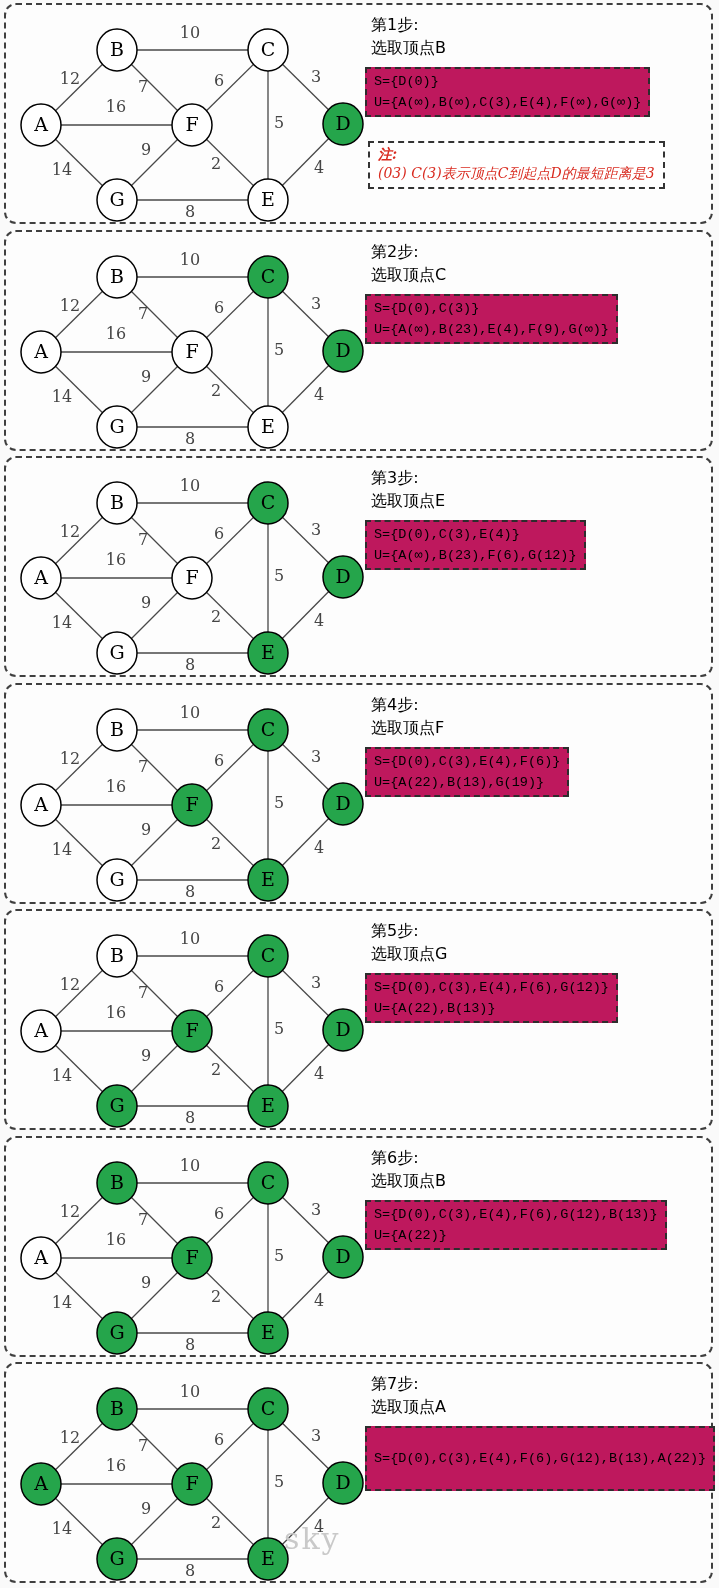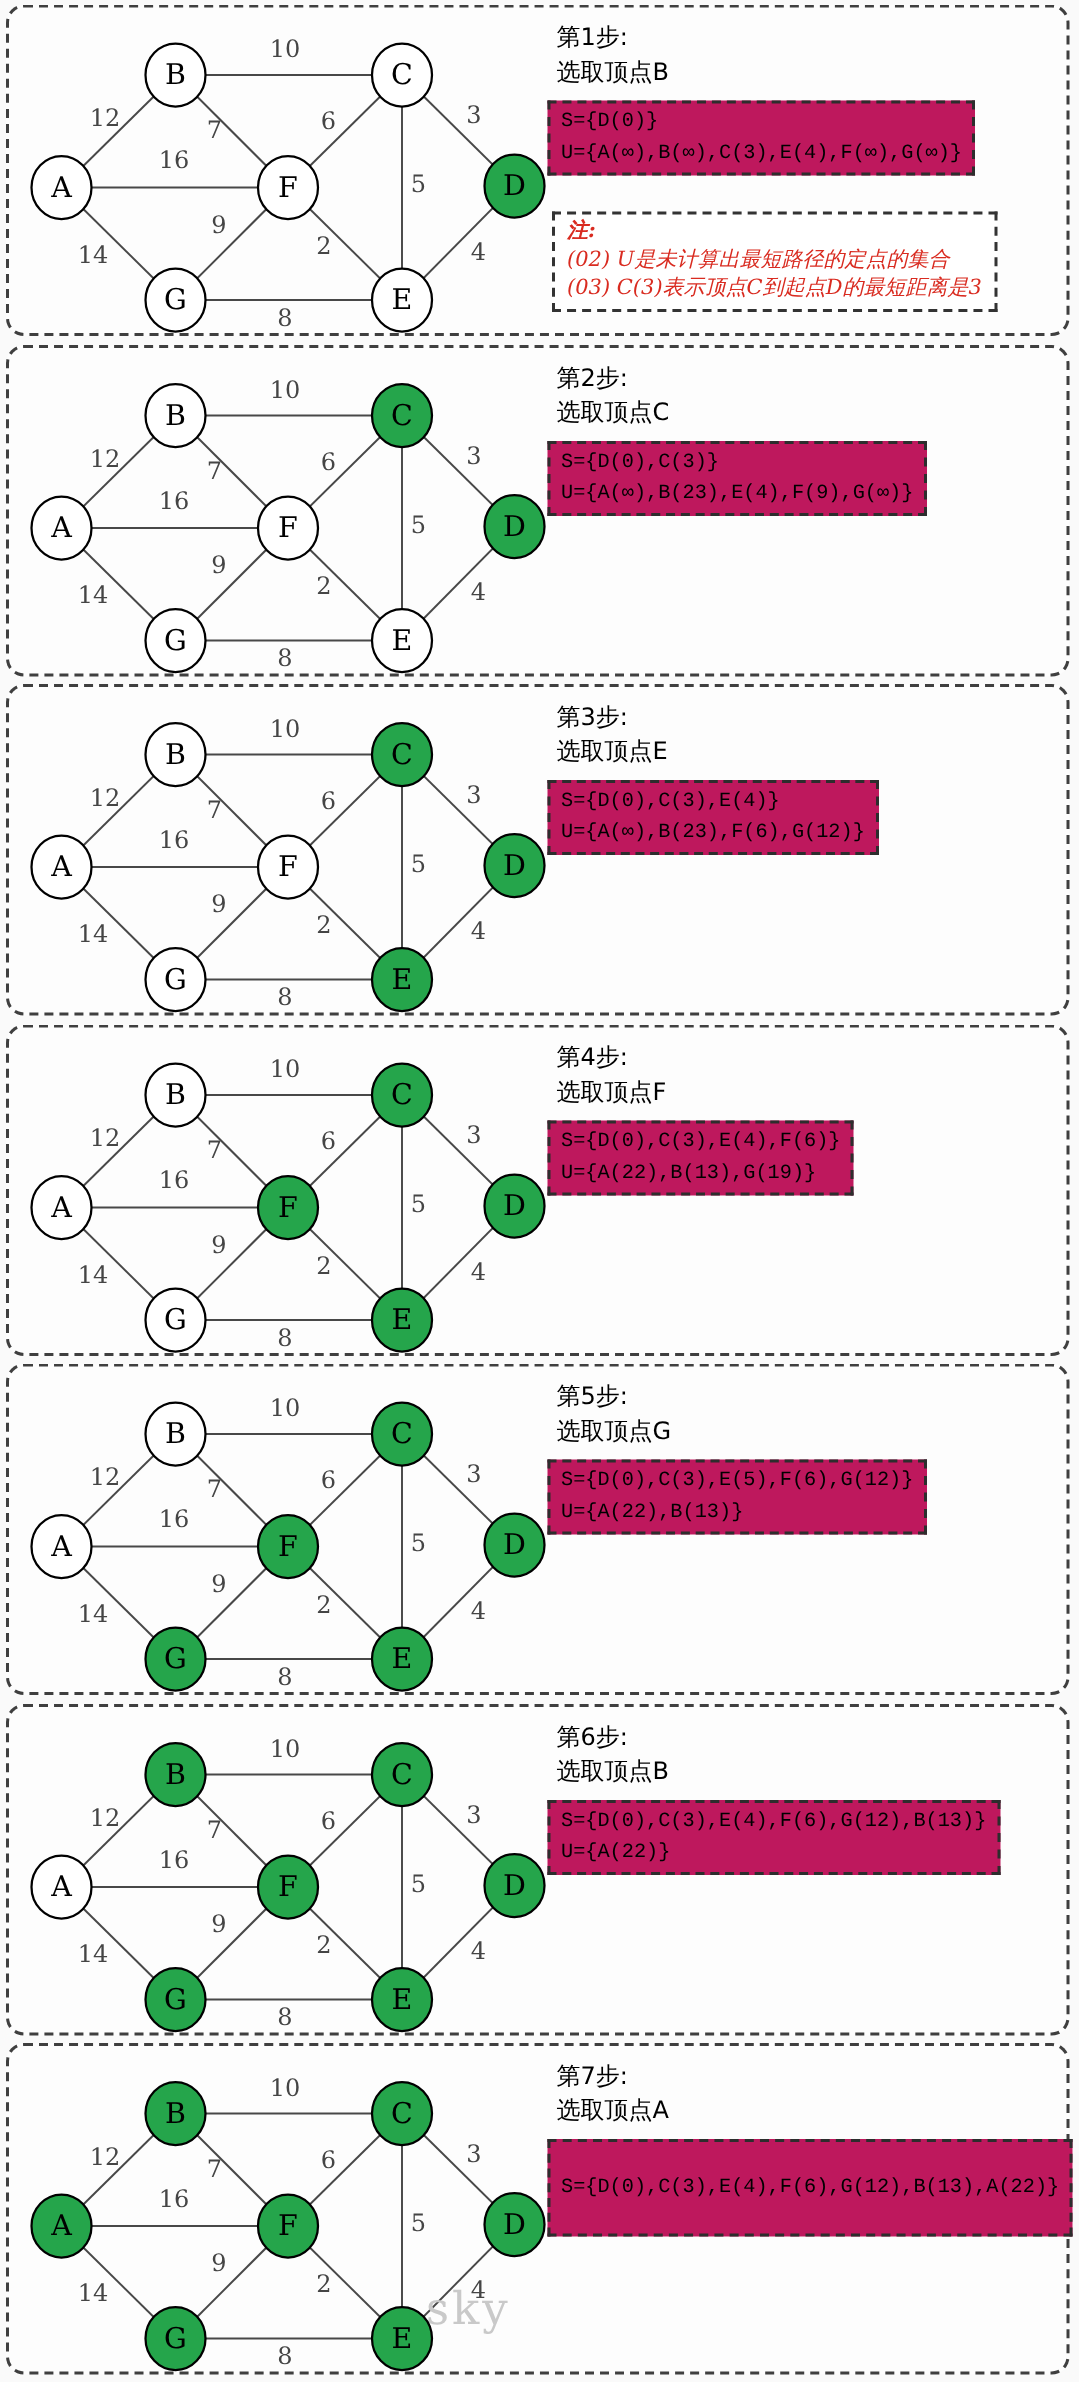--- a/index.html
+++ b/index.html
@@ -84,21 +84,20 @@
         </g>
       </svg>
       <div class="step-line l1">第1步:</div>
       <div class="step-line l2">选取顶点B</div>
       <div class="su-box">
         <div>S={D(0)}</div>
         <div>U={A(∞),B(∞),C(3),E(4),F(∞),G(∞)}</div>
       </div>
       <div class="note-box">
         <div class="nt">注:</div>
-        <div>(02) U是未计算出最短路径的定点的集合</div>
         <div>(03) C(3)表示顶点C到起点D的最短距离是3</div>
       </div>
     </div>
     <div class="panel" style="top: 230px;">
       <svg width="360" height="218">
         <line x1="35" y1="120" x2="111" y2="45" class="edge"></line>
         <line x1="111" y1="45" x2="262" y2="45" class="edge"></line>
         <line x1="111" y1="45" x2="186" y2="120" class="edge"></line>
         <line x1="262" y1="45" x2="186" y2="120" class="edge"></line>
         <line x1="262" y1="45" x2="337" y2="119" class="edge"></line>
@@ -332,21 +331,21 @@
           <text x="111" y="201" class="nlabel" text-anchor="middle">G</text>
         </g>
         <g>
           <ellipse cx="262" cy="195" rx="20" ry="21" fill="#25a54b" stroke="#000000" stroke-width="1.5"></ellipse>
           <text x="262" y="201" class="nlabel" text-anchor="middle">E</text>
         </g>
       </svg>
       <div class="step-line l1">第5步:</div>
       <div class="step-line l2">选取顶点G</div>
       <div class="su-box">
-        <div>S={D(0),C(3),E(5),F(6),G(12)}</div>
+        <div>S={D(0),C(3),E(4),F(6),G(12)}</div>
         <div>U={A(22),B(13)}</div>
       </div>
     </div>
     <div class="panel" style="top: 1136px;">
       <svg width="360" height="218">
         <line x1="35" y1="120" x2="111" y2="45" class="edge"></line>
         <line x1="111" y1="45" x2="262" y2="45" class="edge"></line>
         <line x1="111" y1="45" x2="186" y2="120" class="edge"></line>
         <line x1="262" y1="45" x2="186" y2="120" class="edge"></line>
         <line x1="262" y1="45" x2="337" y2="119" class="edge"></line>

